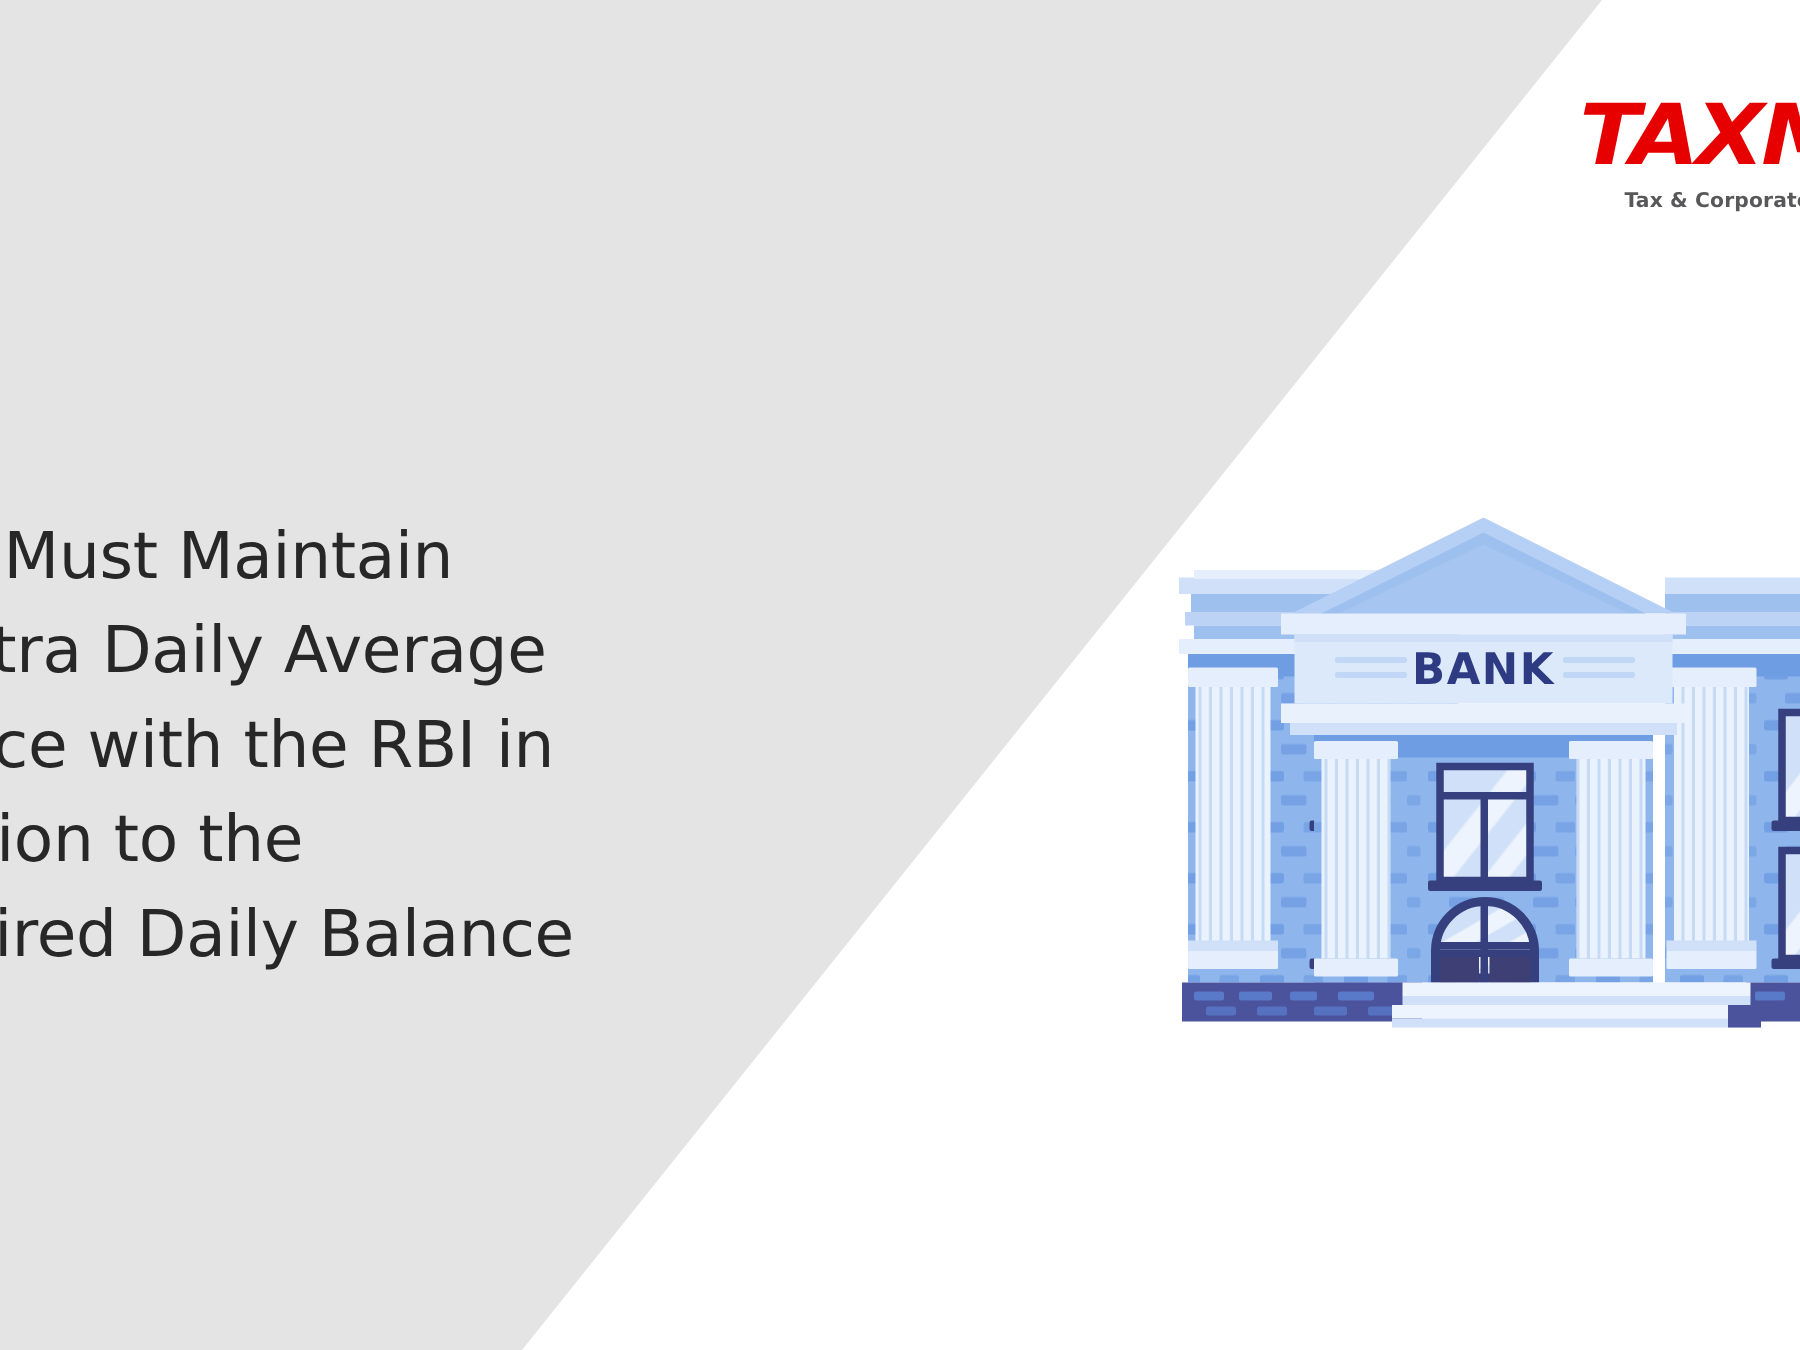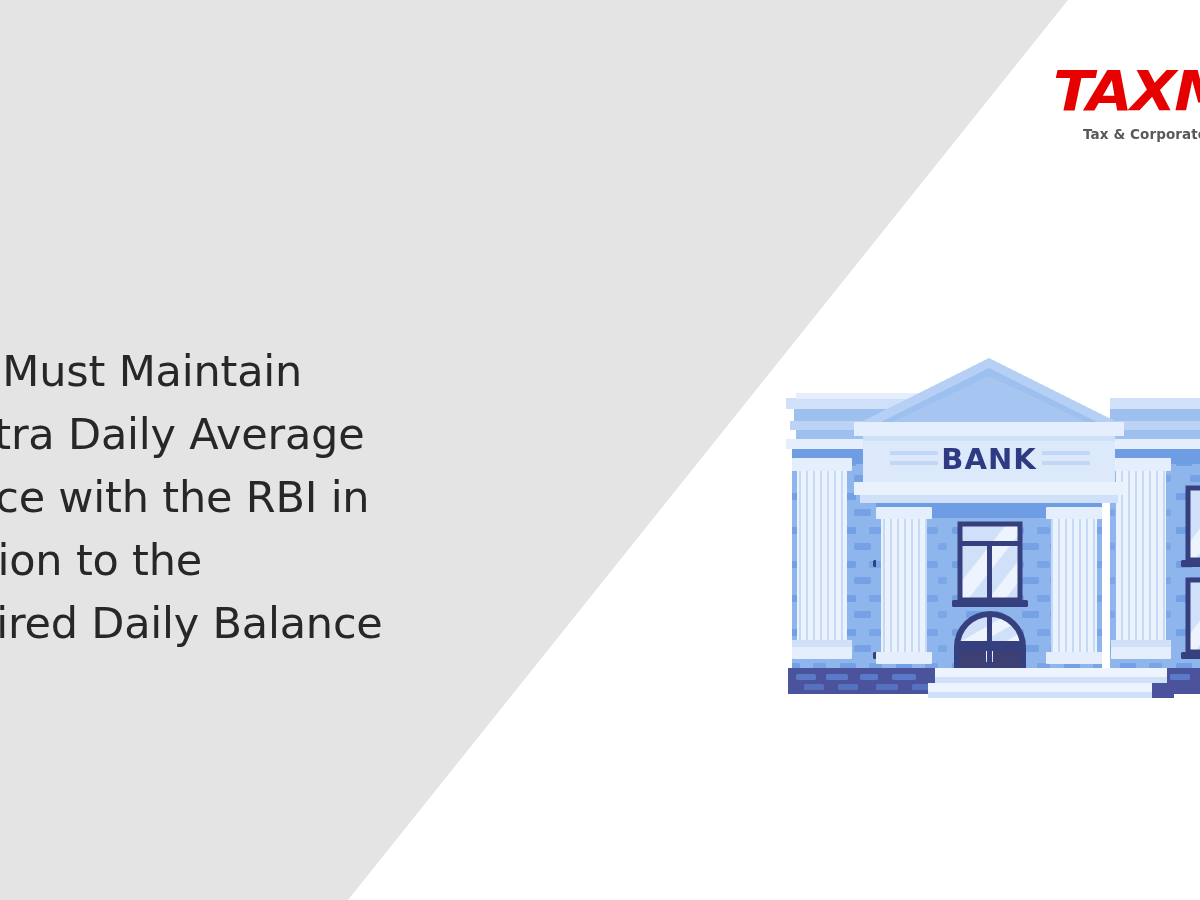--- a/index.html
+++ b/index.html
@@ -78,21 +78,21 @@
     letter-spacing: 0.1px;
     margin-top: 6px;
     margin-left: 30px;
     white-space: nowrap;
   }
 
   
   #bank-illustration {
     position: absolute;
     left: 780px;
-    top: 352px;
+    top: 339px;
     width: 420px;
     height: 360px;
     z-index: 4;
   }
   #bank-illustration svg { display: block; }
 </style>
 </head>
 <body>
 
 <div id="banner">

